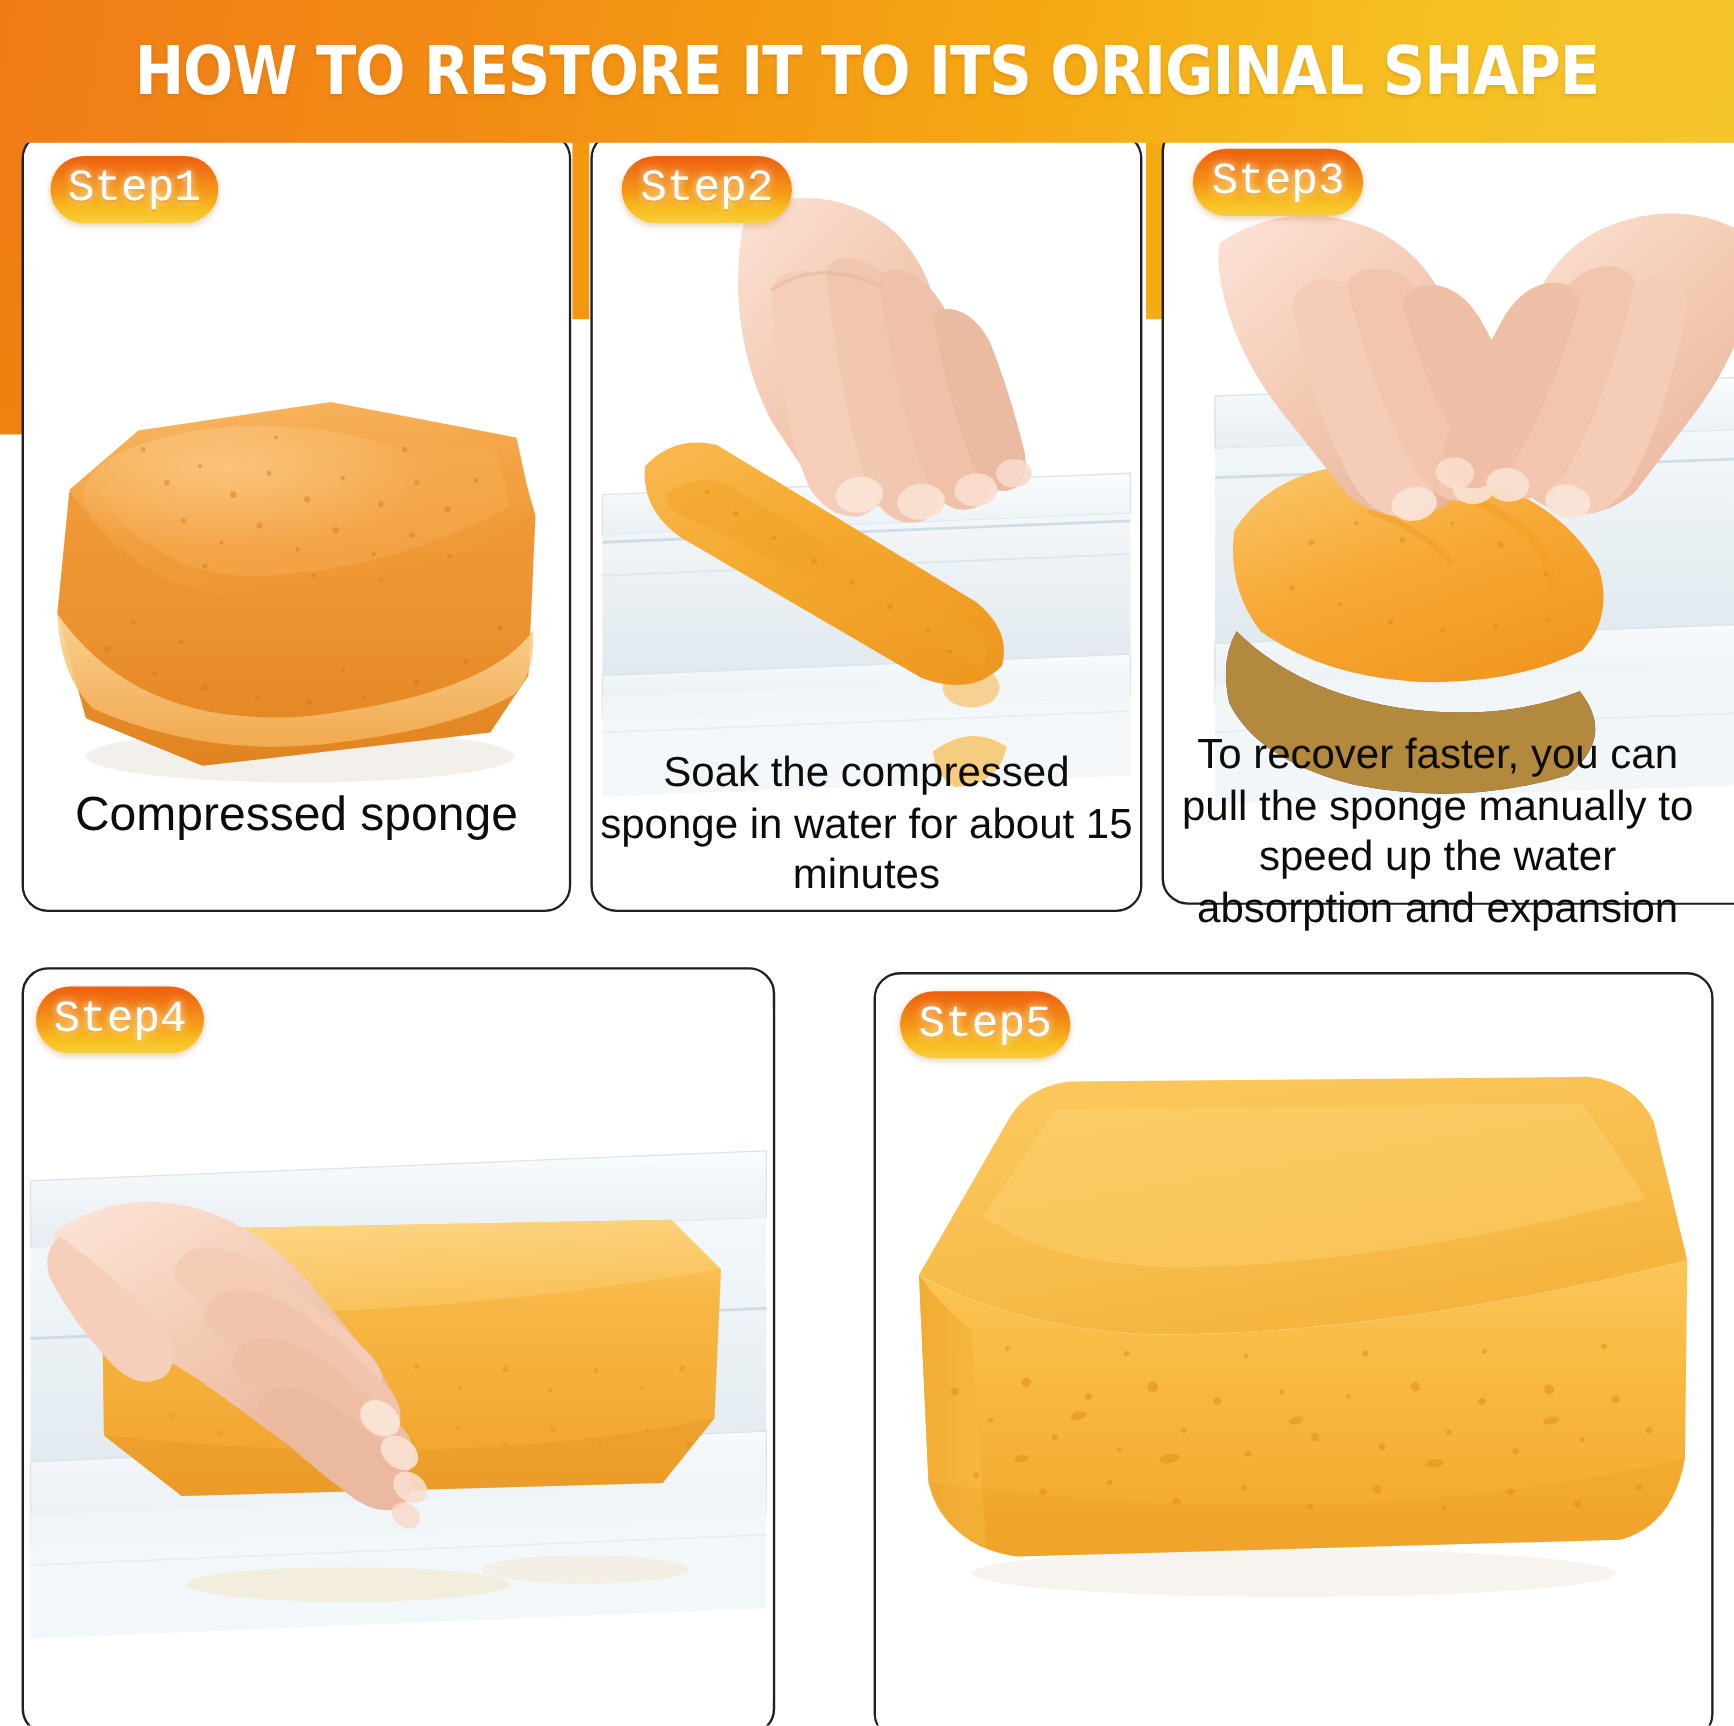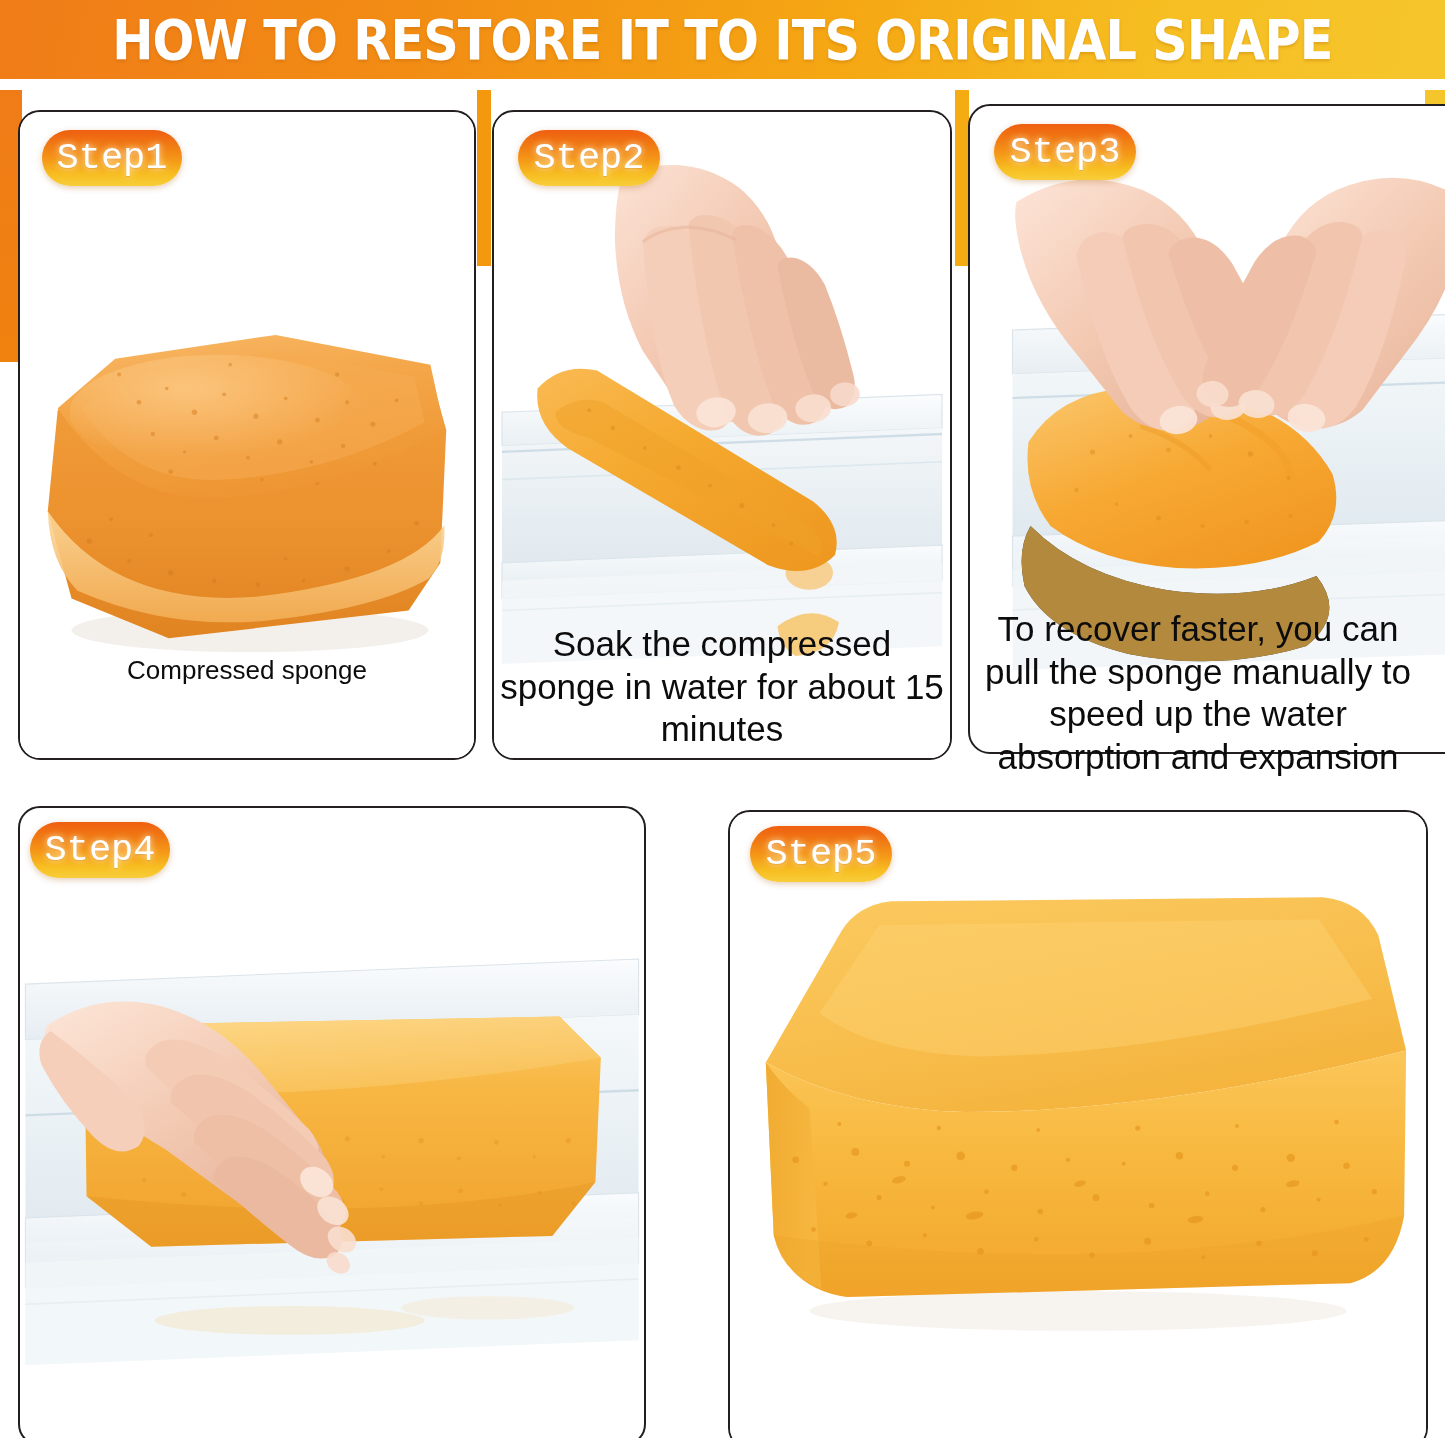--- a/index.html
+++ b/index.html
@@ -17,21 +17,21 @@
     width: 1445px;
     height: 1438px;
     background: #ffffff;
   }
 
   
   #header {
     position: absolute;
     left: 0; top: 0;
     width: 1445px;
-    height: 79px;
+    height: 119px;
     background: linear-gradient(100deg, #F07C18 0%, #F28C14 28%, #F5A713 58%, #F6BE22 80%, #F5C62C 100%);
     display: flex;
     align-items: center;
     justify-content: center;
     z-index: 5;
   }
 
   #header-title {
     font-family: "DejaVu Sans", sans-serif;
     font-weight: bold;
@@ -117,21 +117,21 @@
 
   
   .caption {
     position: absolute;
     z-index: 6;
     text-align: center;
     font-family: "Liberation Sans", sans-serif;
     color: #0c0c0c;
     line-height: 1.22;
   }
-  #cap-1 { left: 18px;  top: 655px;  width: 458px; font-size: 26px; }
+  #cap-1 { left: 18px;  top: 655px;  width: 458px; font-size: 40px; }
   #cap-2 { left: 496px; top: 623px;  width: 452px; font-size: 35px; }
   #cap-3 { left: 972px; top: 608px;  width: 452px; font-size: 35px; }
   #cap-4 { left: 18px;  top: 1335px; width: 694px; font-size: 35px; }
   #cap-5 { left: 728px; top: 1335px; width: 700px; font-size: 35px; }
 </style>
 </head>
 <body>
 
 <div id="page">
 

